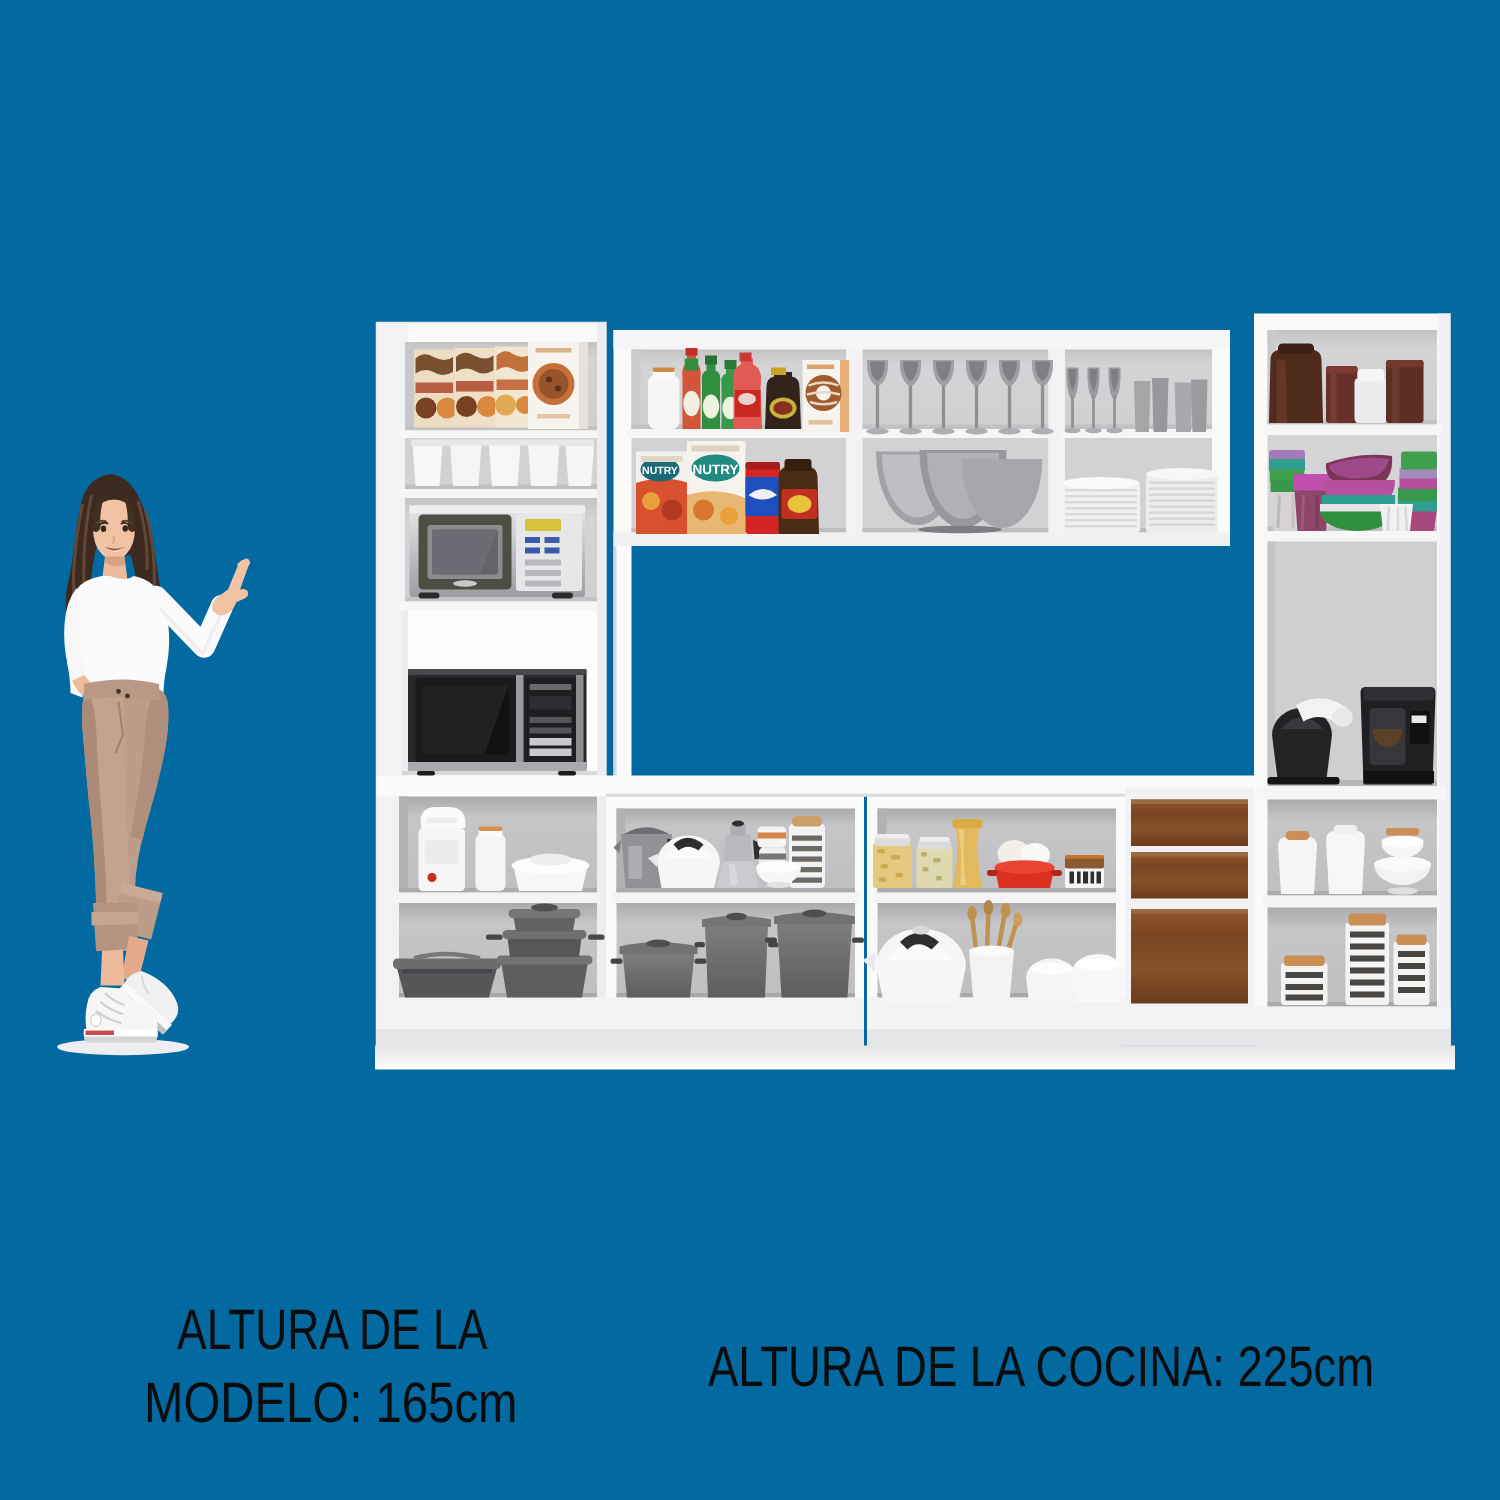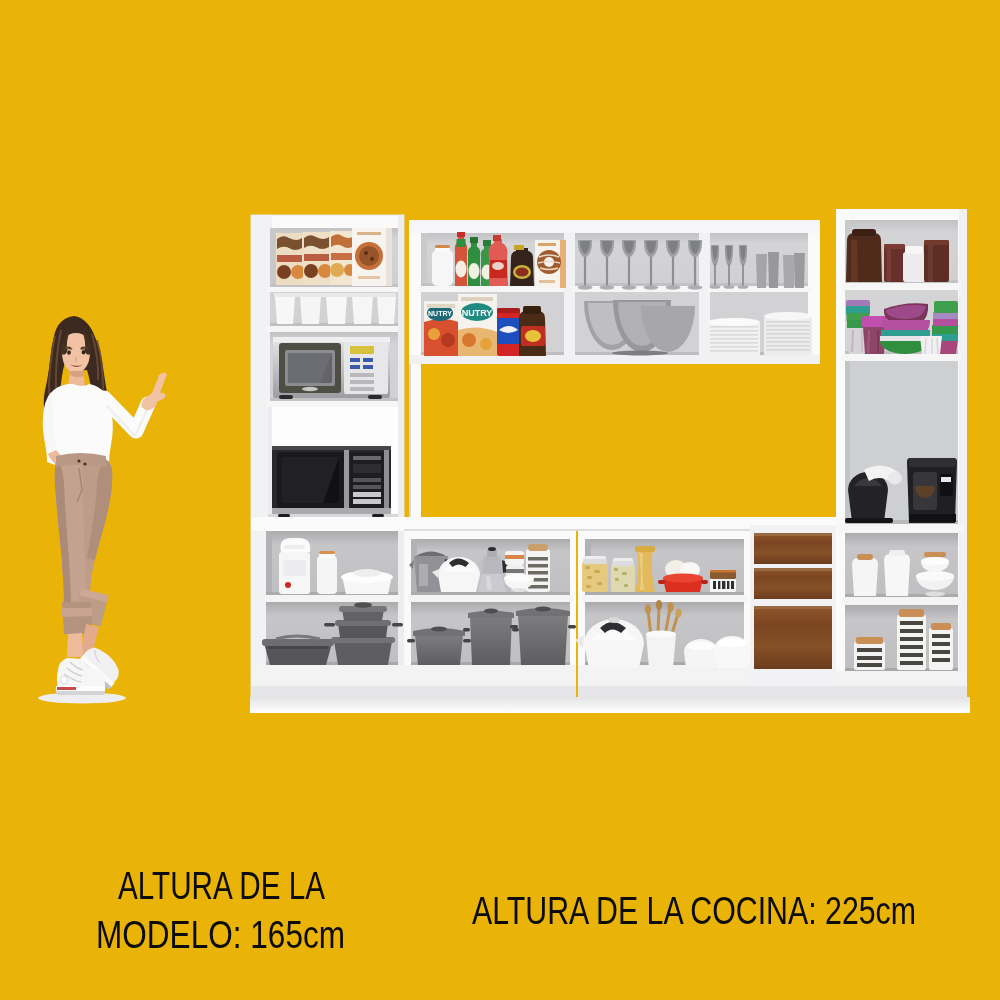--- a/index.html
+++ b/index.html
@@ -1,16 +1,16 @@
 <!DOCTYPE html>
 <html><head>
 <meta charset="utf-8">
 <style>
   html,body{margin:0;padding:0;background:#ffffff;}
-  .page{position:relative;width:1000px;height:1000px;background:#eab308;overflow:hidden;
+  .page{position:relative;width:1000px;height:1000px;background:#0369a1;overflow:hidden;
         font-family:"Liberation Sans", sans-serif;}
   svg{position:absolute;left:0;top:0;}
 </style>
 </head>
 <body>
 <div class="page">
 <svg width="1000" height="1000" viewBox="0 0 1000 1000">
 <defs>
   <linearGradient id="wood" x1="0" y1="0" x2="0" y2="1">
     <stop offset="0" stop-color="#90562a"></stop>

